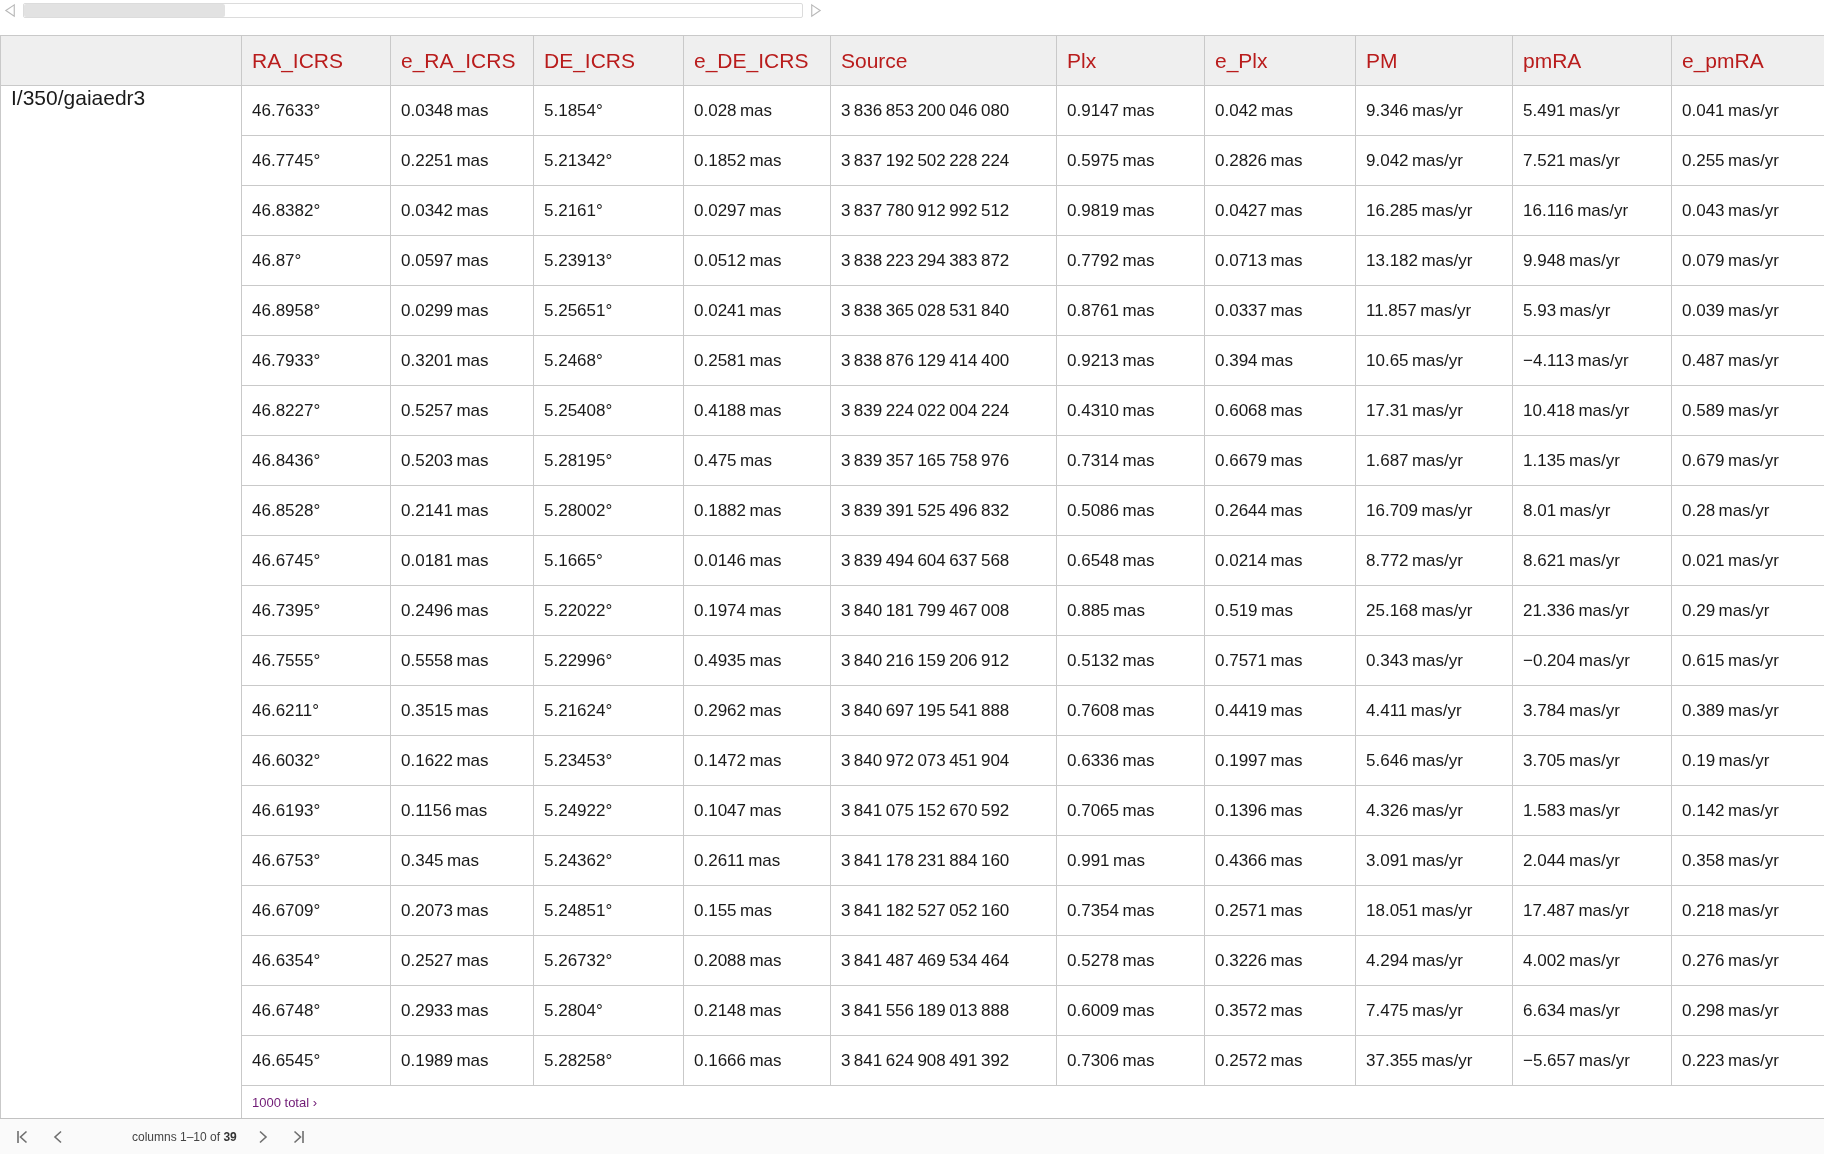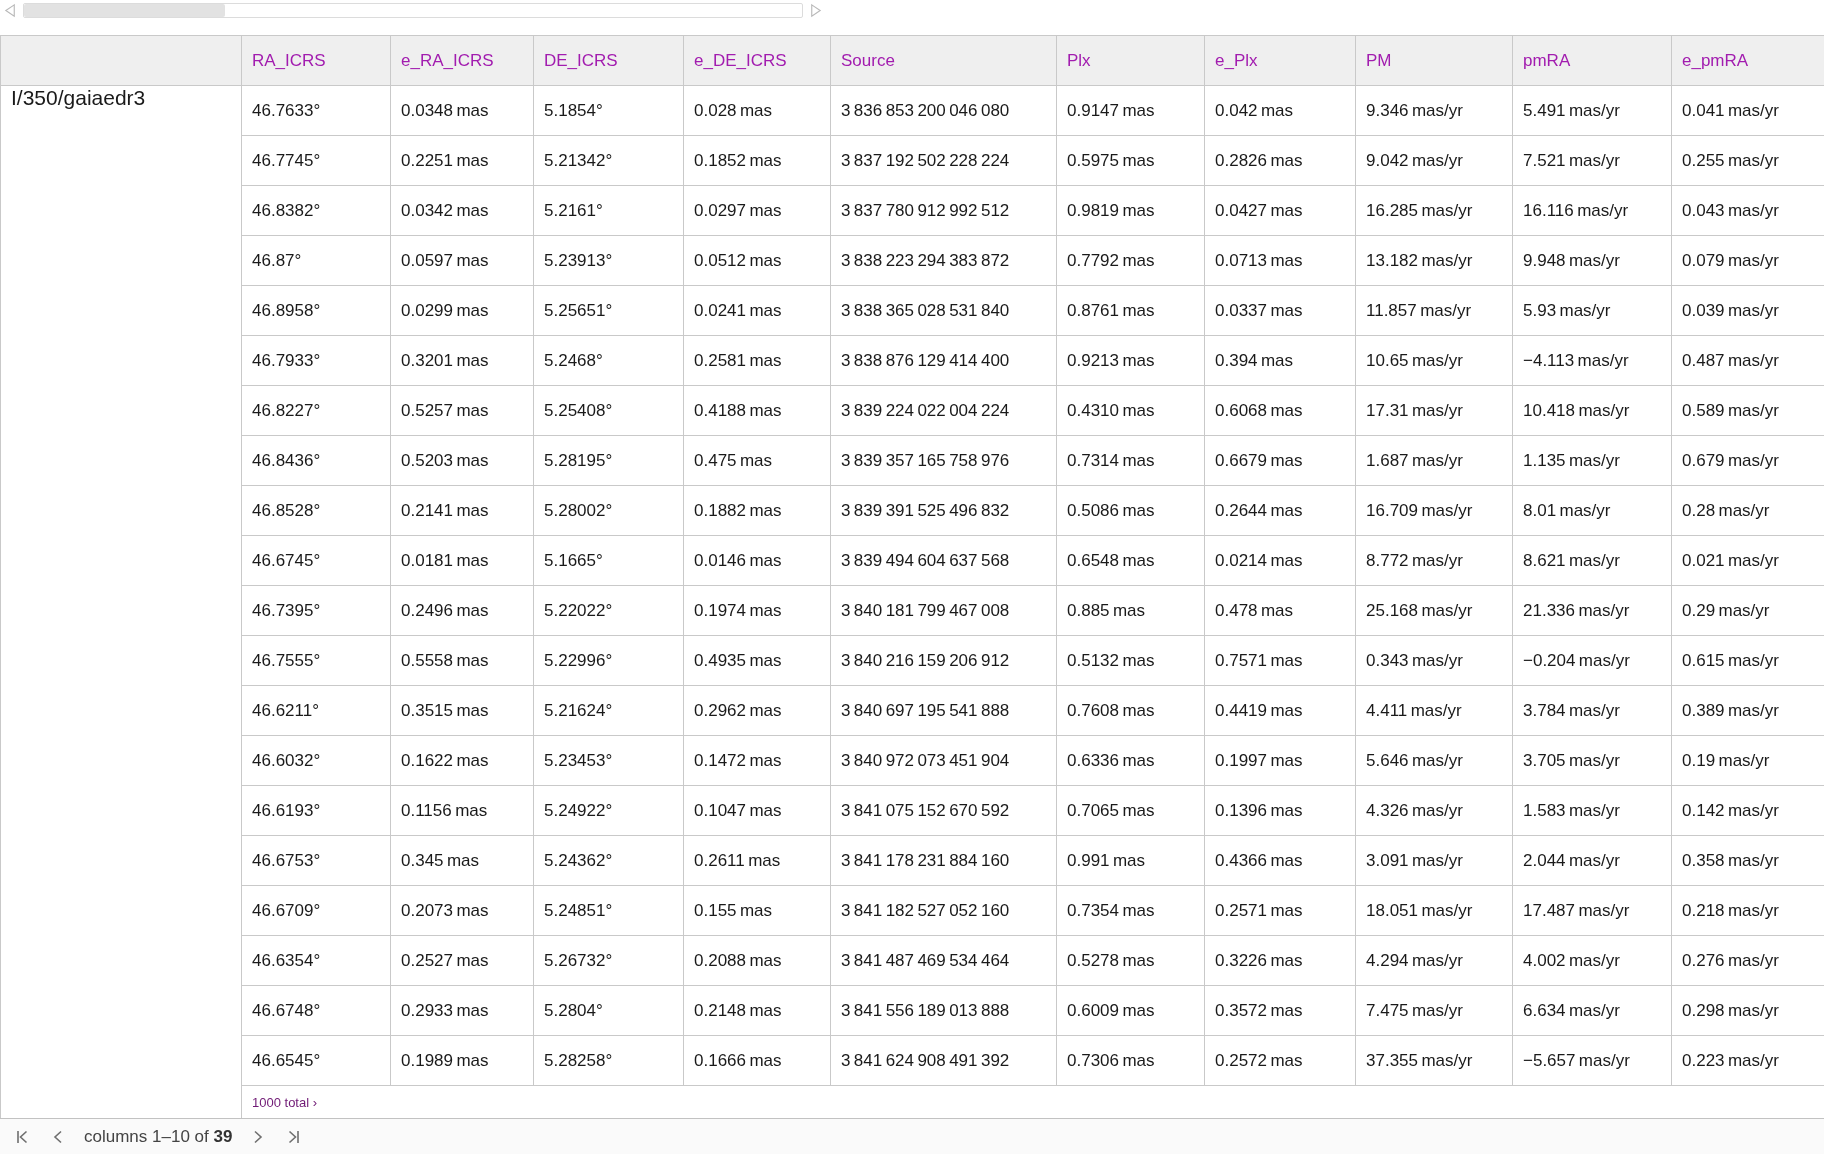--- a/index.html
+++ b/index.html
@@ -15,37 +15,37 @@
   
   table.grid{
     position:absolute;top:35px;left:0;width:1824px;
     border-collapse:collapse;table-layout:fixed;
     font-size:17px;
   }
   table.grid th,table.grid td{
     border:1px solid #c9c9c9;padding:0 6px 0 10px;white-space:nowrap;overflow:hidden;
   }
   table.grid th{
-    height:49px;background:#efefef;font-weight:400;text-align:left;font-size:17px;color:#a21caf;
+    height:49px;background:#efefef;font-weight:400;text-align:left;font-size:21px;color:#b91c1c;
   }
   table.grid td{height:49px;background:#ffffff;color:#1a1a1a;}
   td.rowlabel{
     background:#efefef;vertical-align:top;padding:11px 8px 0 9px;font-size:21px;color:#111;
   }
   td.coord{color:var(--coord,#8b7560);margin-top:32px;}
   tr.footrow td{height:32px;background:#ffffff;}
   .footnote-link{font-size:13px;color:#701a75;cursor:pointer;}
   
   .pagebar{
     position:absolute;left:0;top:1118px;width:1824px;height:36px;box-sizing:border-box;
     background:#fafafa;border-top:1px solid #c2c2c2;
     display:flex;align-items:center;gap:16px;padding-left:12px;
   }
   .pbtn{width:20px;height:20px;display:flex;align-items:center;justify-content:center;cursor:pointer;}
-  .ptext{font-size:17px;color:#444;}
+  .ptext{font-size:12px;color:#444;margin-left:48px;}
   .ptext b{color:#333;}
   svg{display:block;}
 </style>
 </head>
 <body>
 
 <div class="screen">
 
   <div class="hscroll">
     <span class="sb-arrow">
@@ -214,21 +214,21 @@
           <td>8.621 mas/yr</td>
           <td>0.021 mas/yr</td>
         </tr>
         <tr>
           <td class="coord">46.7395°</td>
           <td>0.2496 mas</td>
           <td class="coord">5.22022°</td>
           <td>0.1974 mas</td>
           <td>3 840 181 799 467 008</td>
           <td>0.885 mas</td>
-          <td>0.478 mas</td>
+          <td>0.519 mas</td>
           <td>25.168 mas/yr</td>
           <td>21.336 mas/yr</td>
           <td>0.29 mas/yr</td>
         </tr>
         <tr>
           <td class="coord">46.7555°</td>
           <td>0.5558 mas</td>
           <td class="coord">5.22996°</td>
           <td>0.4935 mas</td>
           <td>3 840 216 159 206 912</td>

